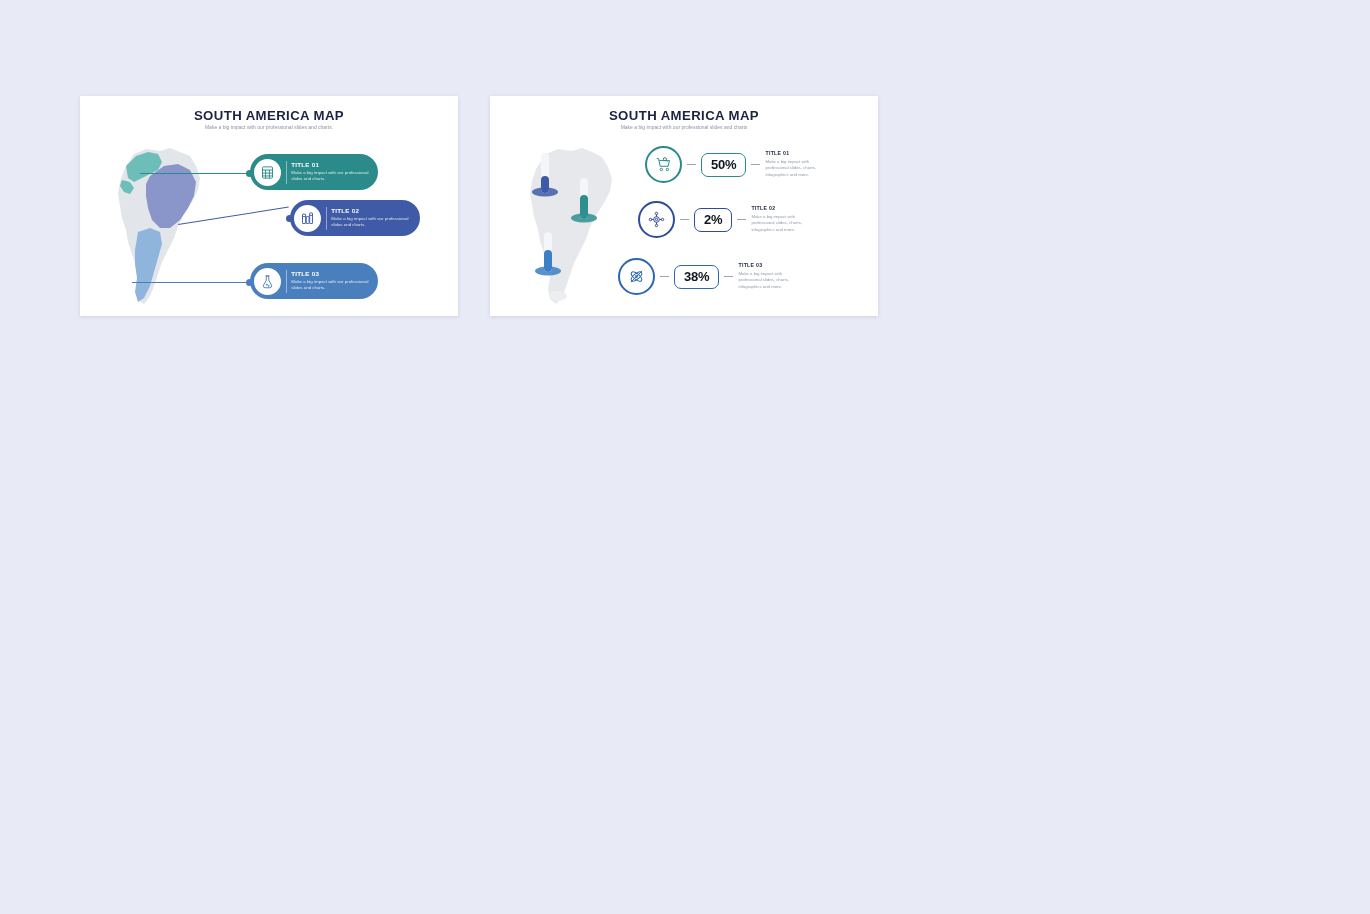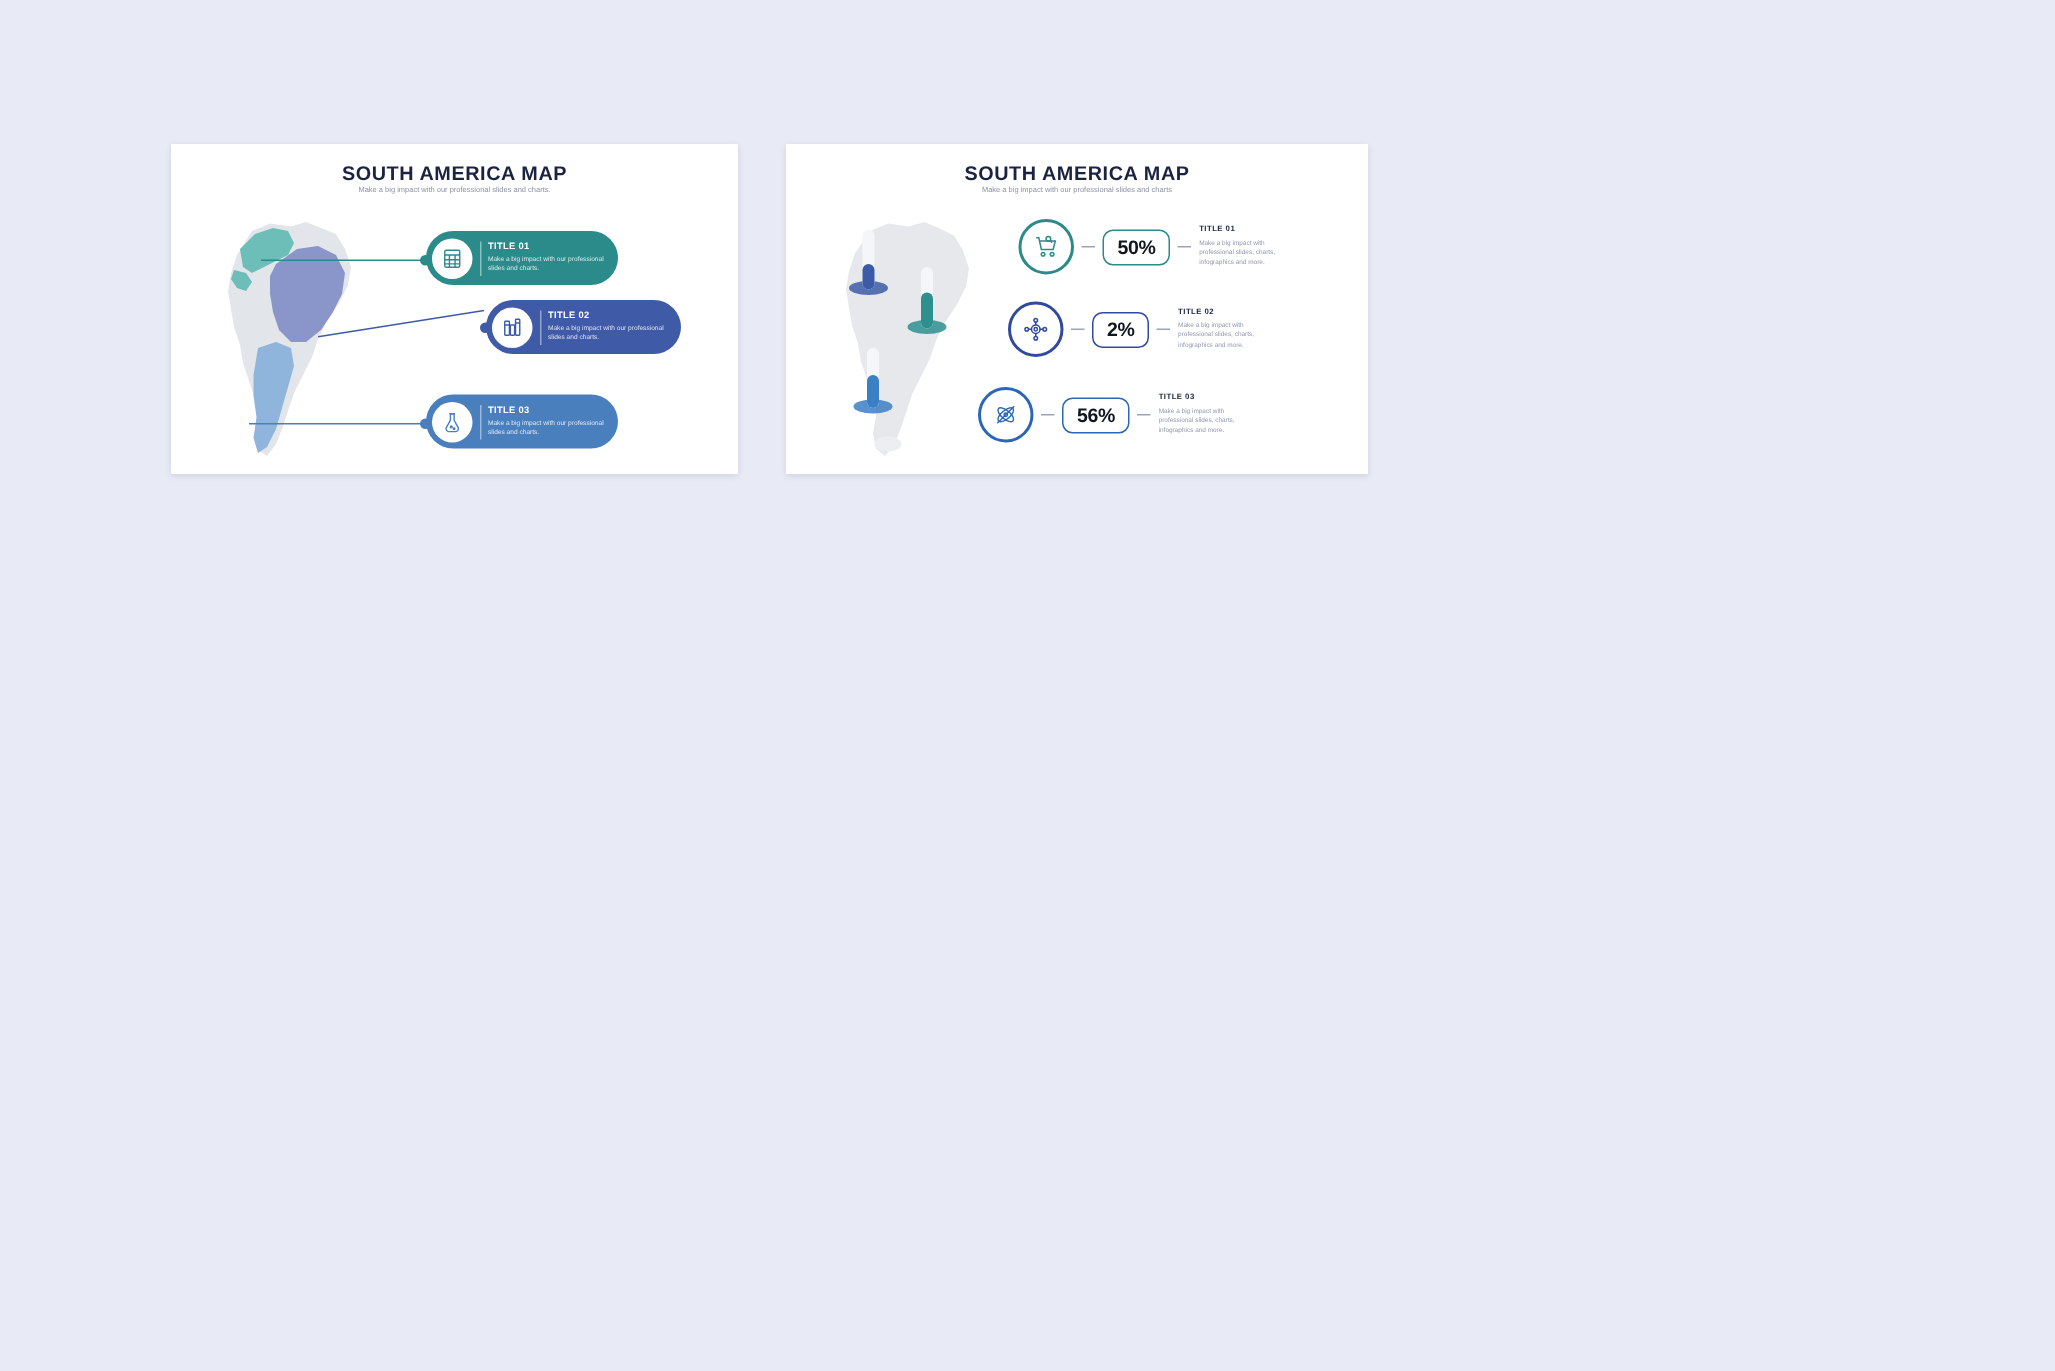--- a/index.html
+++ b/index.html
@@ -8,21 +8,20 @@
     background: #e8ebf5;
     width: 1370px;
     height: 914px;
     overflow: hidden;
     font-family: "Liberation Sans", sans-serif;
   }
   .stage {
     position: relative;
     width: 1156px;
     height: 914px;
-    margin-left: 34px;
   }
 
   
   .slide {
     position: absolute;
     background: #ffffff;
     box-shadow: 0 1px 4px rgba(40,50,90,0.13);
     overflow: hidden;
   }
   #slide-left  { left: 80px;  top: 96px; width: 378px; height: 220px; }
@@ -328,21 +327,21 @@
       <div class="ring" style="border-color:#2c67b5;">
         <svg viewBox="0 0 24 24" fill="none" stroke="#2c67b5" stroke-width="1.4">
           <ellipse cx="12" cy="12" rx="9" ry="4" transform="rotate(-40 12 12)"></ellipse>
           <ellipse cx="12" cy="12" rx="9" ry="4" transform="rotate(40 12 12)"></ellipse>
           <circle cx="12" cy="12" r="1.6"></circle>
           <line x1="4" y1="20" x2="20" y2="4"></line>
         </svg>
       </div>
       <div class="dash"></div>
       <div class="pct-box" style="border-color:#2c67b5;">
-        <div class="pct-val">56%</div>
+        <div class="pct-val">38%</div>
       </div>
       <div class="dash"></div>
       <div class="row-text">
         <div class="row-title">TITLE 03</div>
         <div class="row-desc">Make a big impact with professional slides, charts, infographics and more.</div>
       </div>
     </div>
   </div>
 
 </div>

